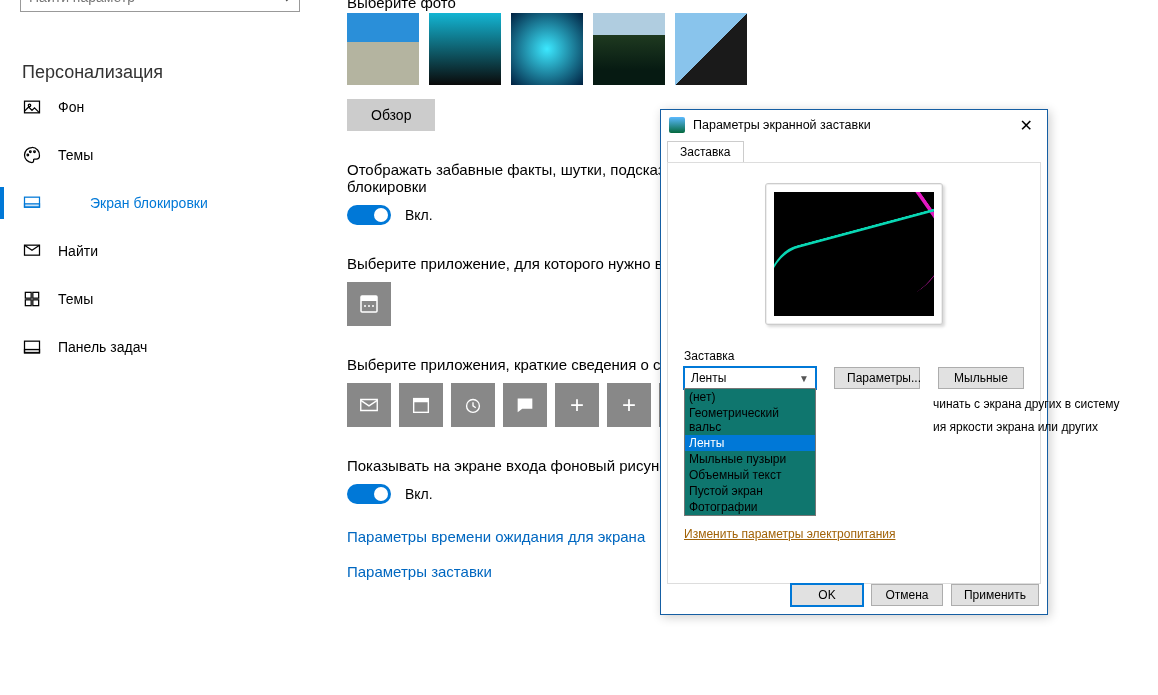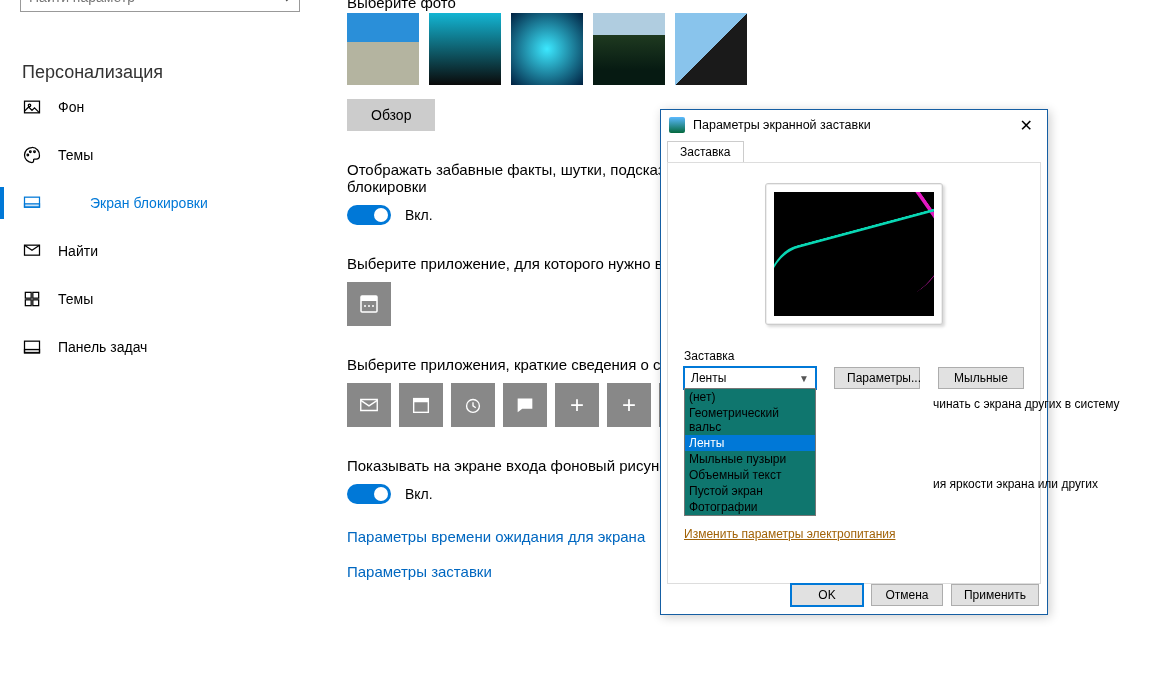--- a/index.html
+++ b/index.html
@@ -250,21 +250,21 @@
   }
   .wait-row {
     position:absolute;
     margin-top:8px; font-size:12px;
     left: 265px;
     white-space: nowrap;
   }
   .power-note {
     position:absolute;
     left:265px;
-    margin-top: 88px;
+    margin-top: 31px;
     font-size:12px;
     line-height:1.3;
     white-space:nowrap;
   }
   .power-link {
     color:#a16207;
     text-decoration:underline;
     cursor:pointer;
     font-size:12px;
     display:block;

